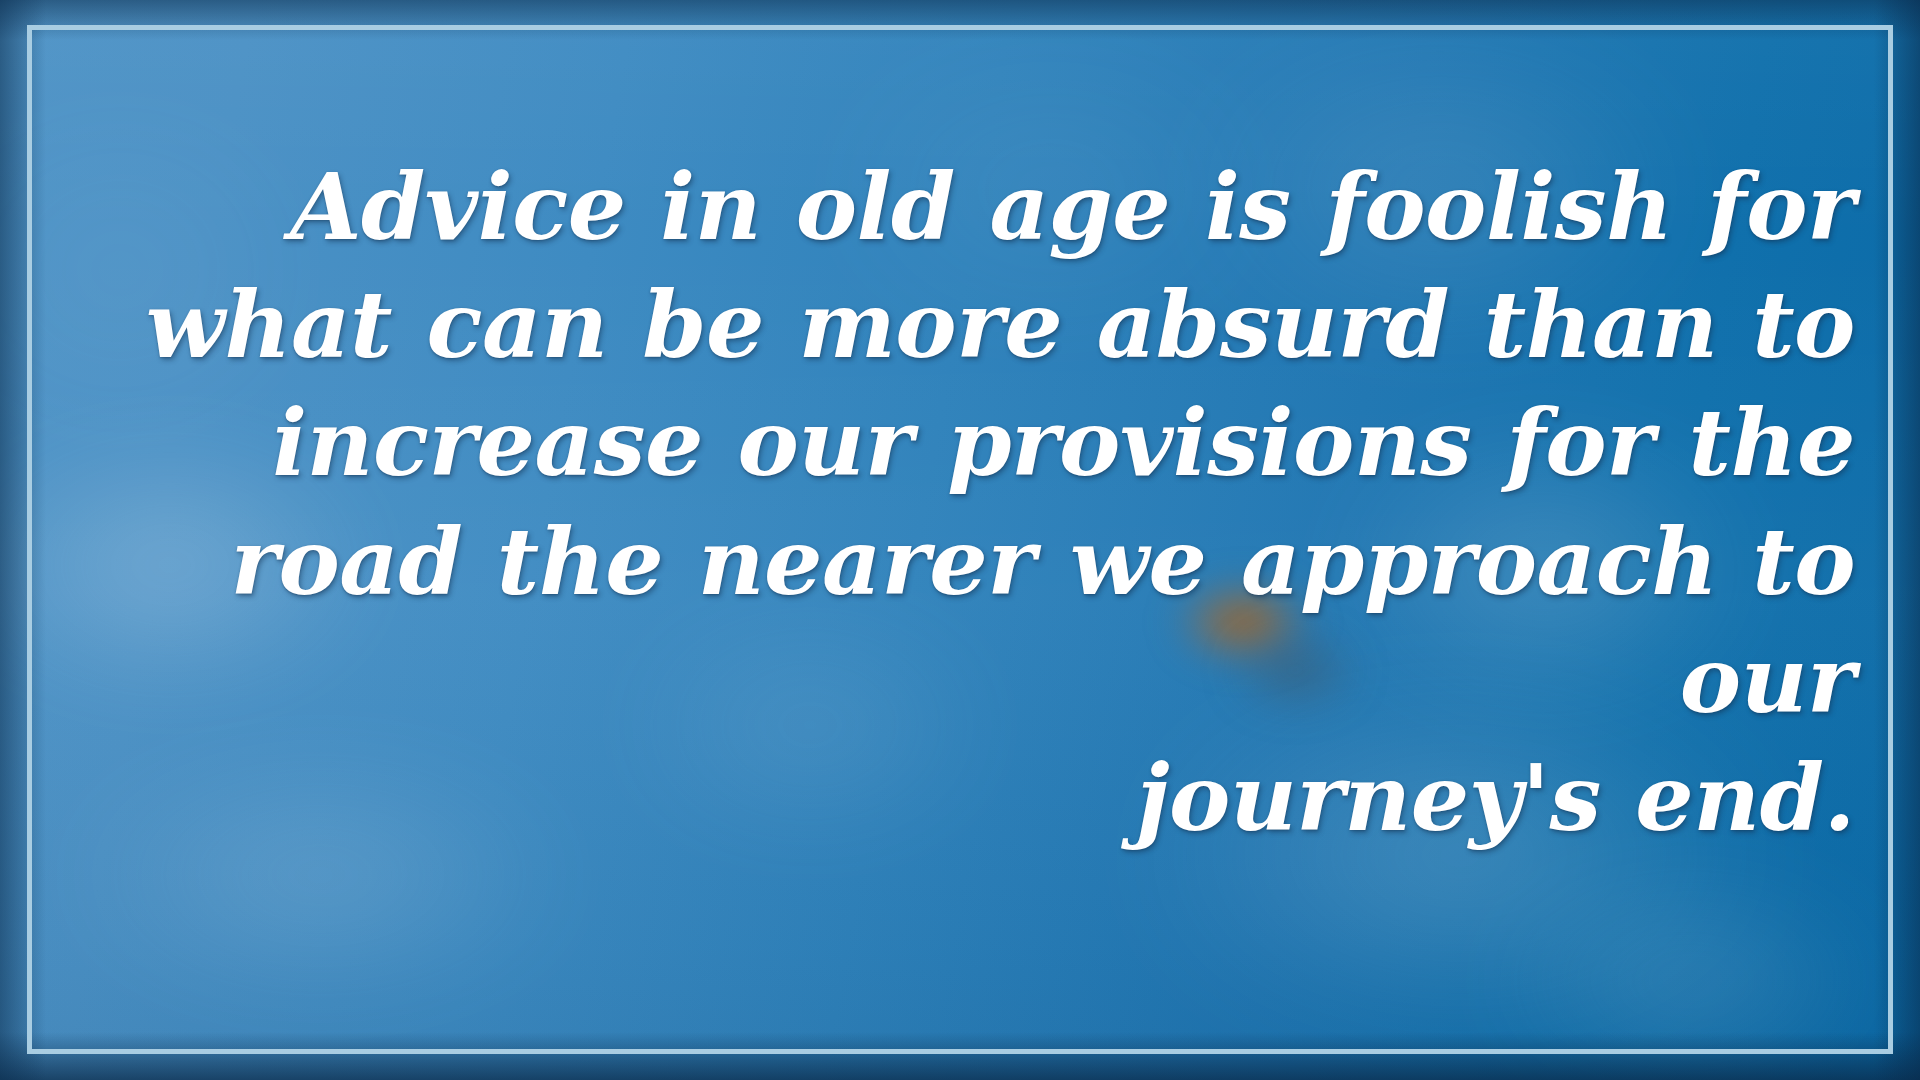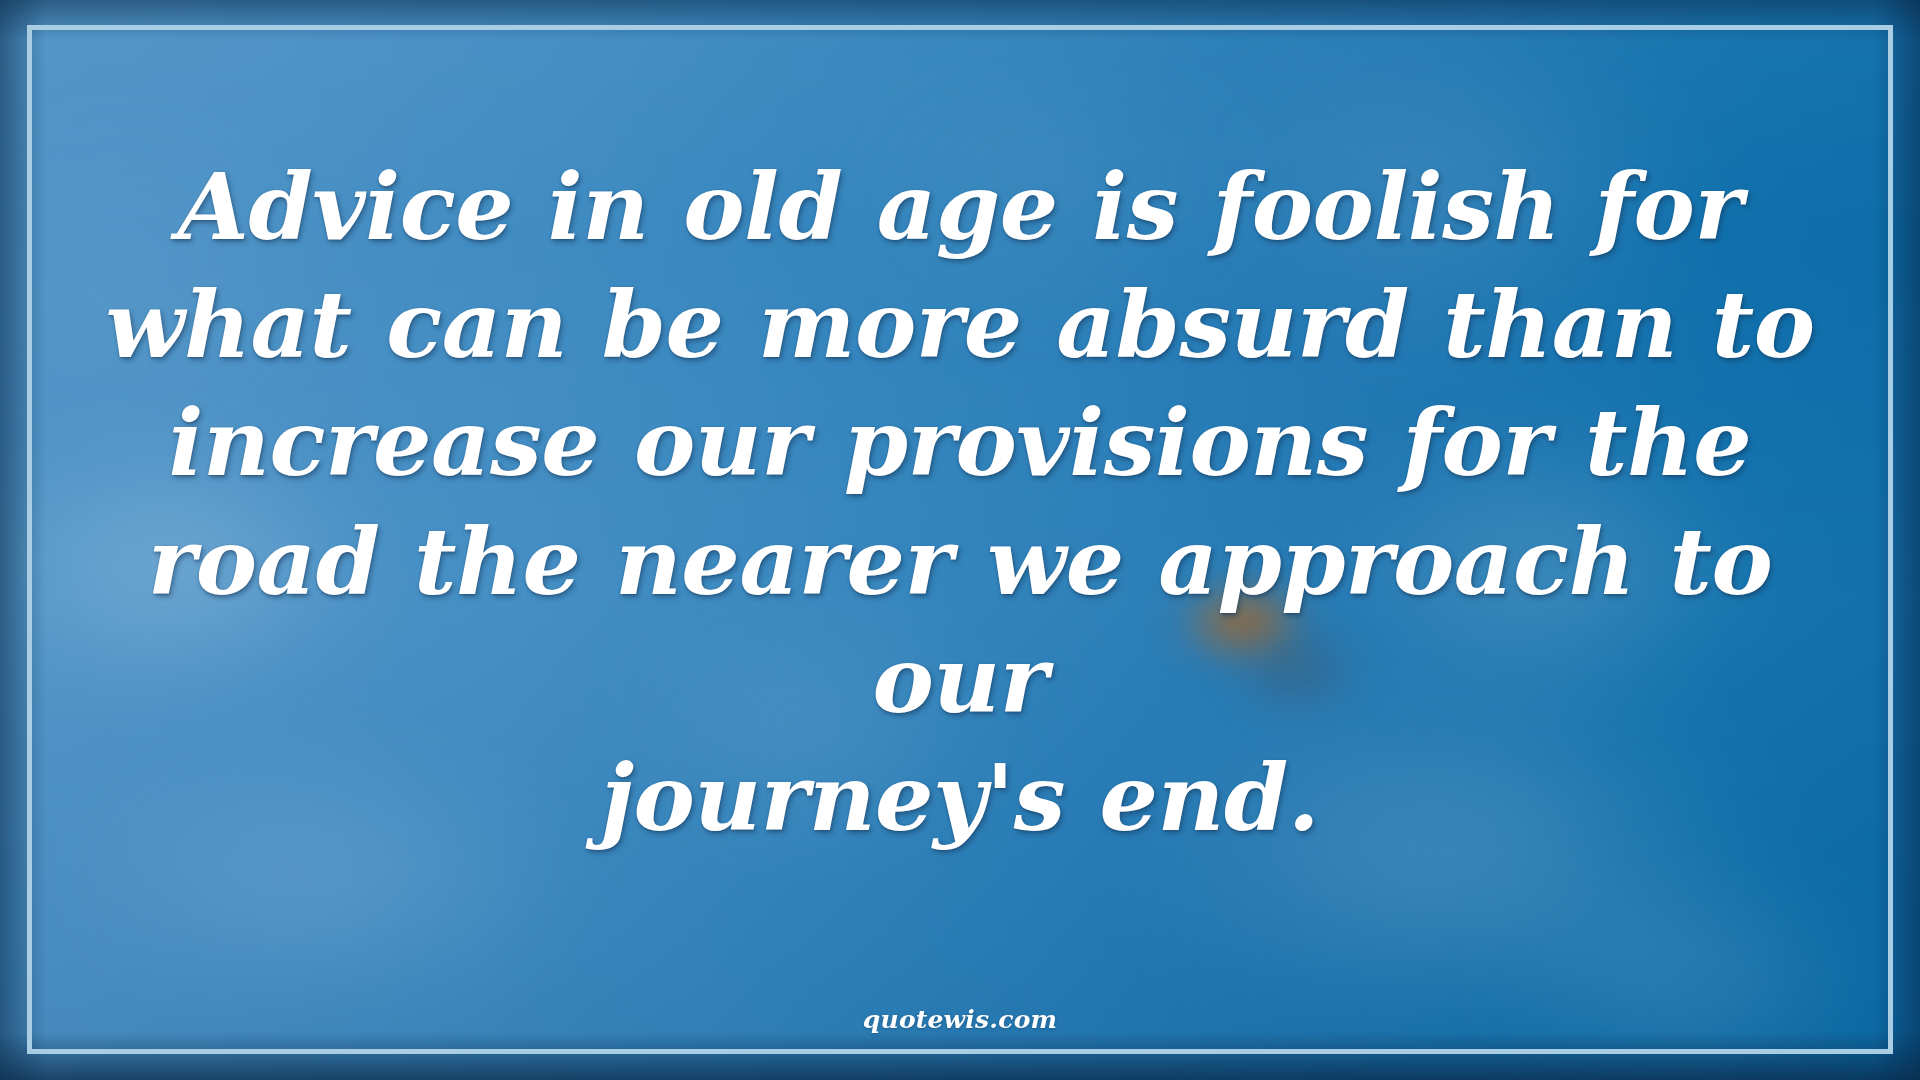--- a/index.html
+++ b/index.html
@@ -125,21 +125,21 @@
     position: absolute;
     inset: 0;
     display: flex;
     flex-direction: column;
     align-items: center;
   }
 
   .quote-text {
     width: 1790px;
     margin-top: 148px;
-    text-align: center;
+    text-align: right;
     color: #ffffff;
     font-size: 92px;
     line-height: 1.285;
     font-weight: bold;
     font-style: italic;
     letter-spacing: -0.5px;
     word-spacing: 3px;
     text-shadow:
        2px 3px 5px rgba(20,52,84,0.45),
        0 1px 2px rgba(20,52,84,0.35);
@@ -198,15 +198,14 @@
 
   <div class="content">
     <div class="quote-text">Advice in old age is foolish for
 what can be more absurd than to
 increase our provisions for the
 road the nearer we approach to our
 journey's end.</div>
 
   </div>
 
-  <div class="watermark">quotewis.com</div>
 
 </div>
 
 </body></html>

